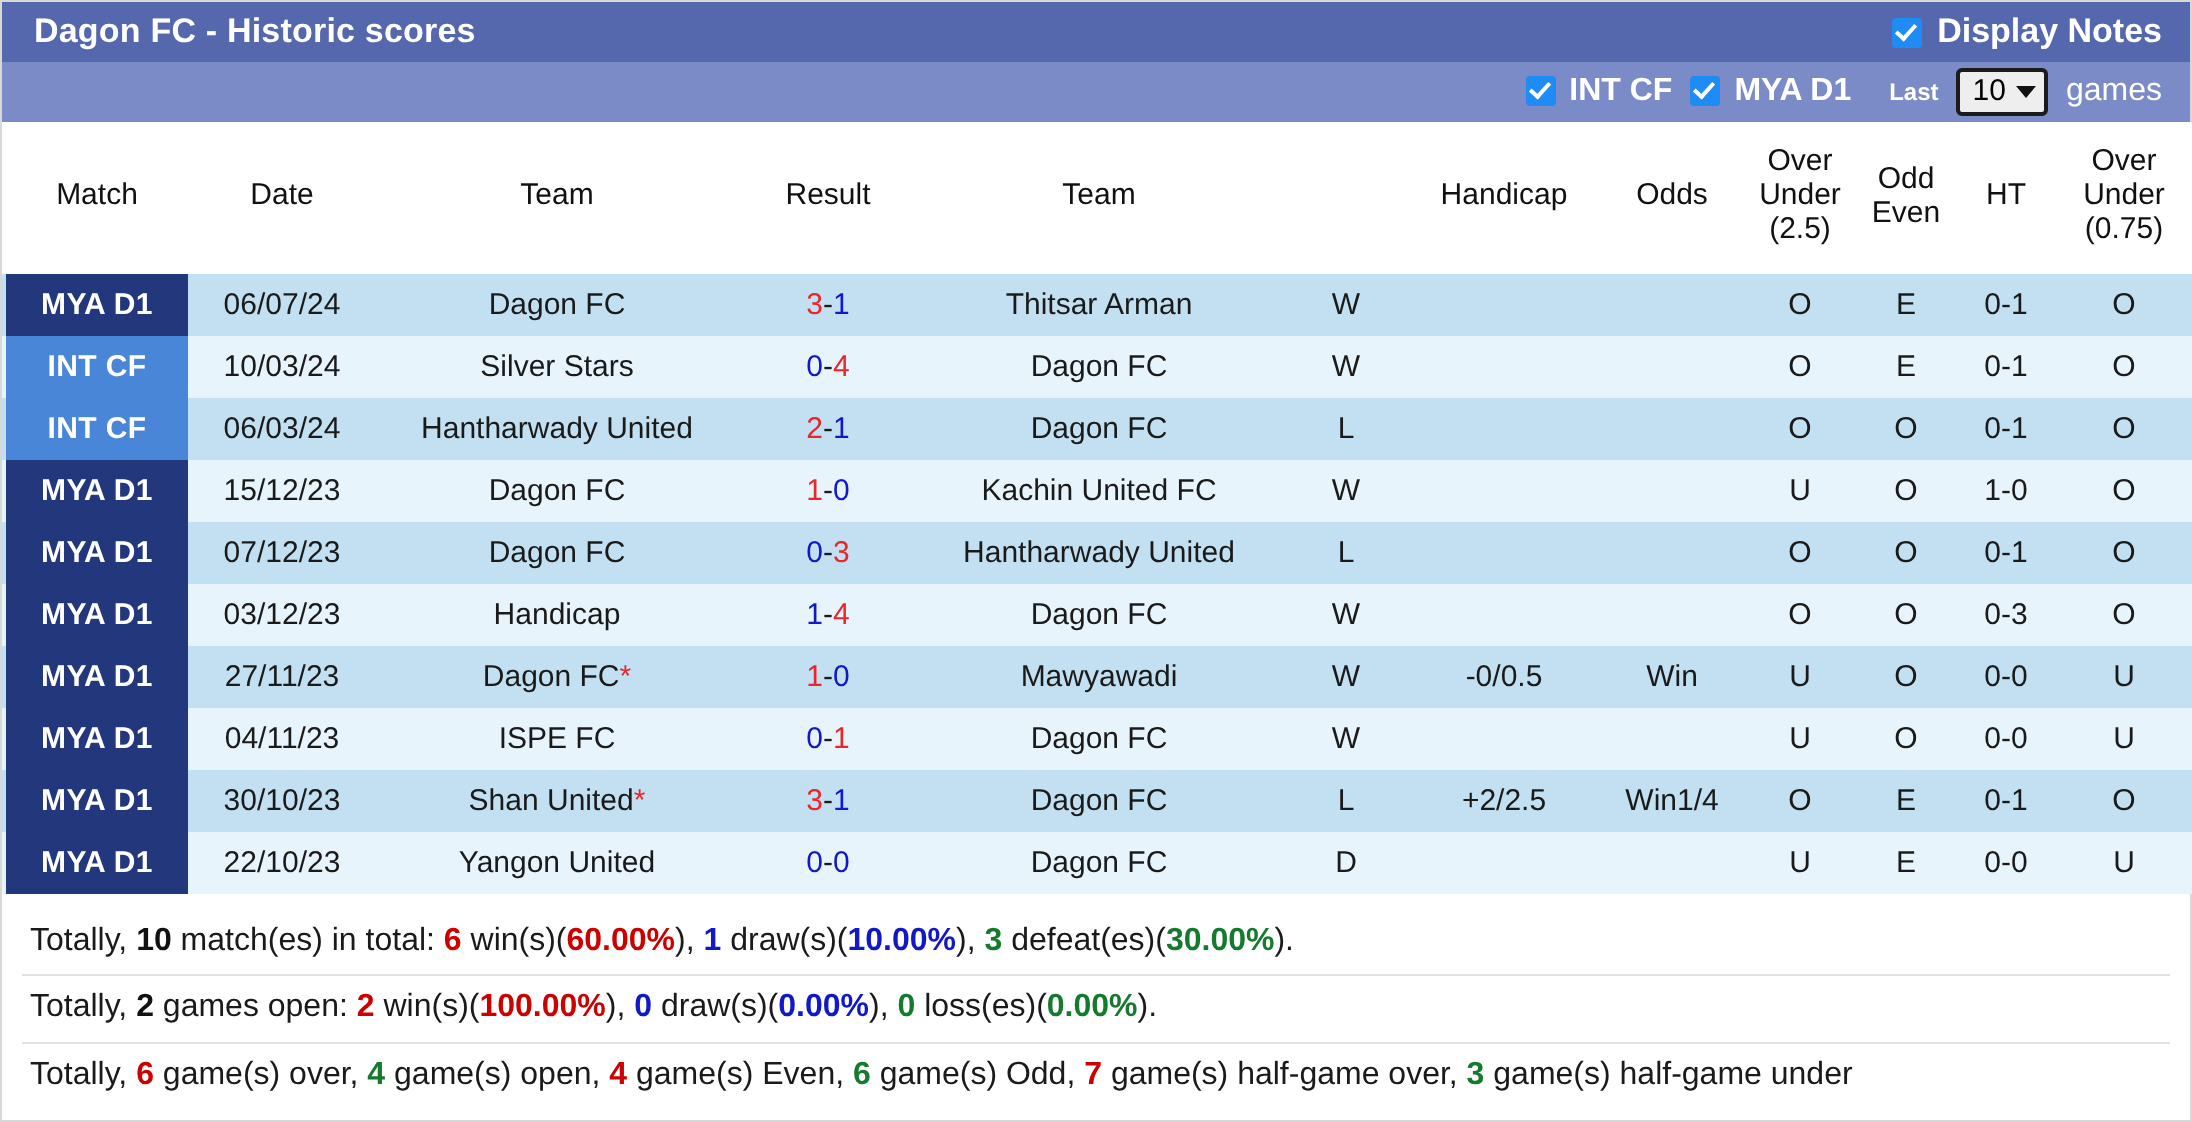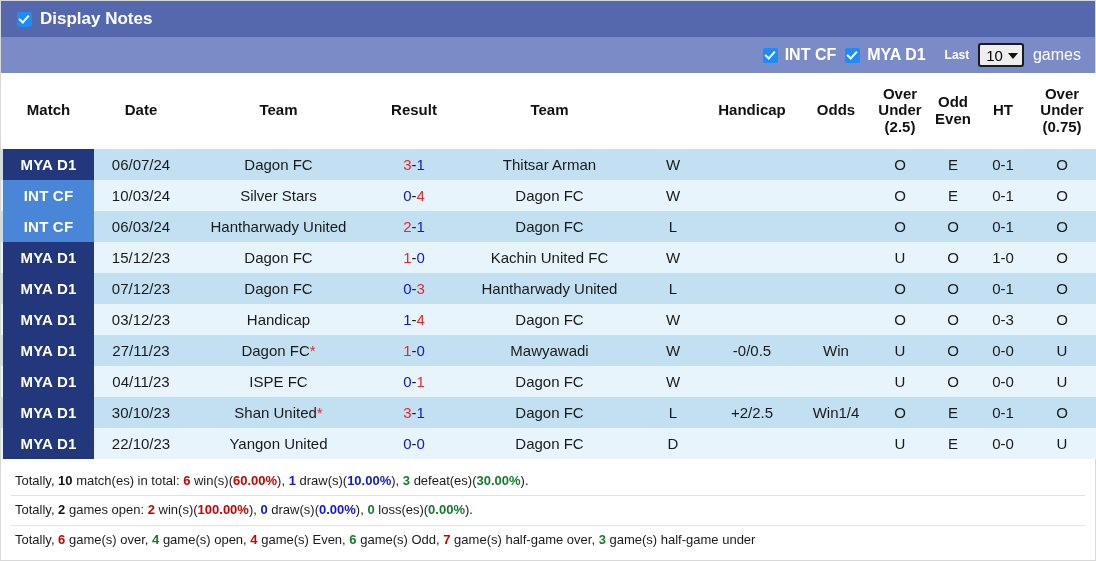--- a/index.html
+++ b/index.html
@@ -133,21 +133,21 @@
   .tablewrap { flex: 0 0 auto; }
   table.scores {
     width: 100%;
     border-collapse: collapse;
     table-layout: fixed;
   }
   table.scores th {
     background: #ffffff;
     color: #111111;
     font-size: 15px;
-    font-weight: bold;
+    font-weight: normal;
     padding: 6px 2px;
     height: 64px;
     vertical-align: middle;
     line-height: 1.12;
     border: none;
   }
   table.scores td {
     font-size: 15px;
     padding: 0 2px;
     height: 31px;
@@ -198,39 +198,40 @@
   .star { color: #e8262c; }
 
   
   .summary {
     padding: 8px 10px 6px 10px;
     box-sizing: border-box;
     flex: 1 1 auto;
     background: #ffffff;
   }
   .sumline {
-    font-size: 13px;
+    font-size: 16px;
     color: #1a1a1a;
     line-height: 1.34;
     padding: 5px 0 6px 4px;
     border-bottom: 1px solid #e2e2e2;
     white-space: nowrap;
   }
   .sumline:last-child { border-bottom: none; }
   .b-red   { color: #cc0000; font-weight: bold; }
   .b-blue  { color: #1118c8; font-weight: bold; }
   .b-green { color: #157a2e; font-weight: bold; }
   .b-dark  { color: #111; font-weight: bold; }
 </style>
 </head>
 <body>
 
 <div id="app">
 
   <div class="titlebar">
+    <div class="title-text">Dagon FC - Historic scores</div>
     <div class="notes-group">
       <span class="cbox"></span>
       <span class="notes-label">Display Notes</span>
     </div>
   </div>
 
   <div class="filterbar">
     <div class="filter-item">
       <span class="cbox"></span>
       <span class="filter-label">INT CF</span>

